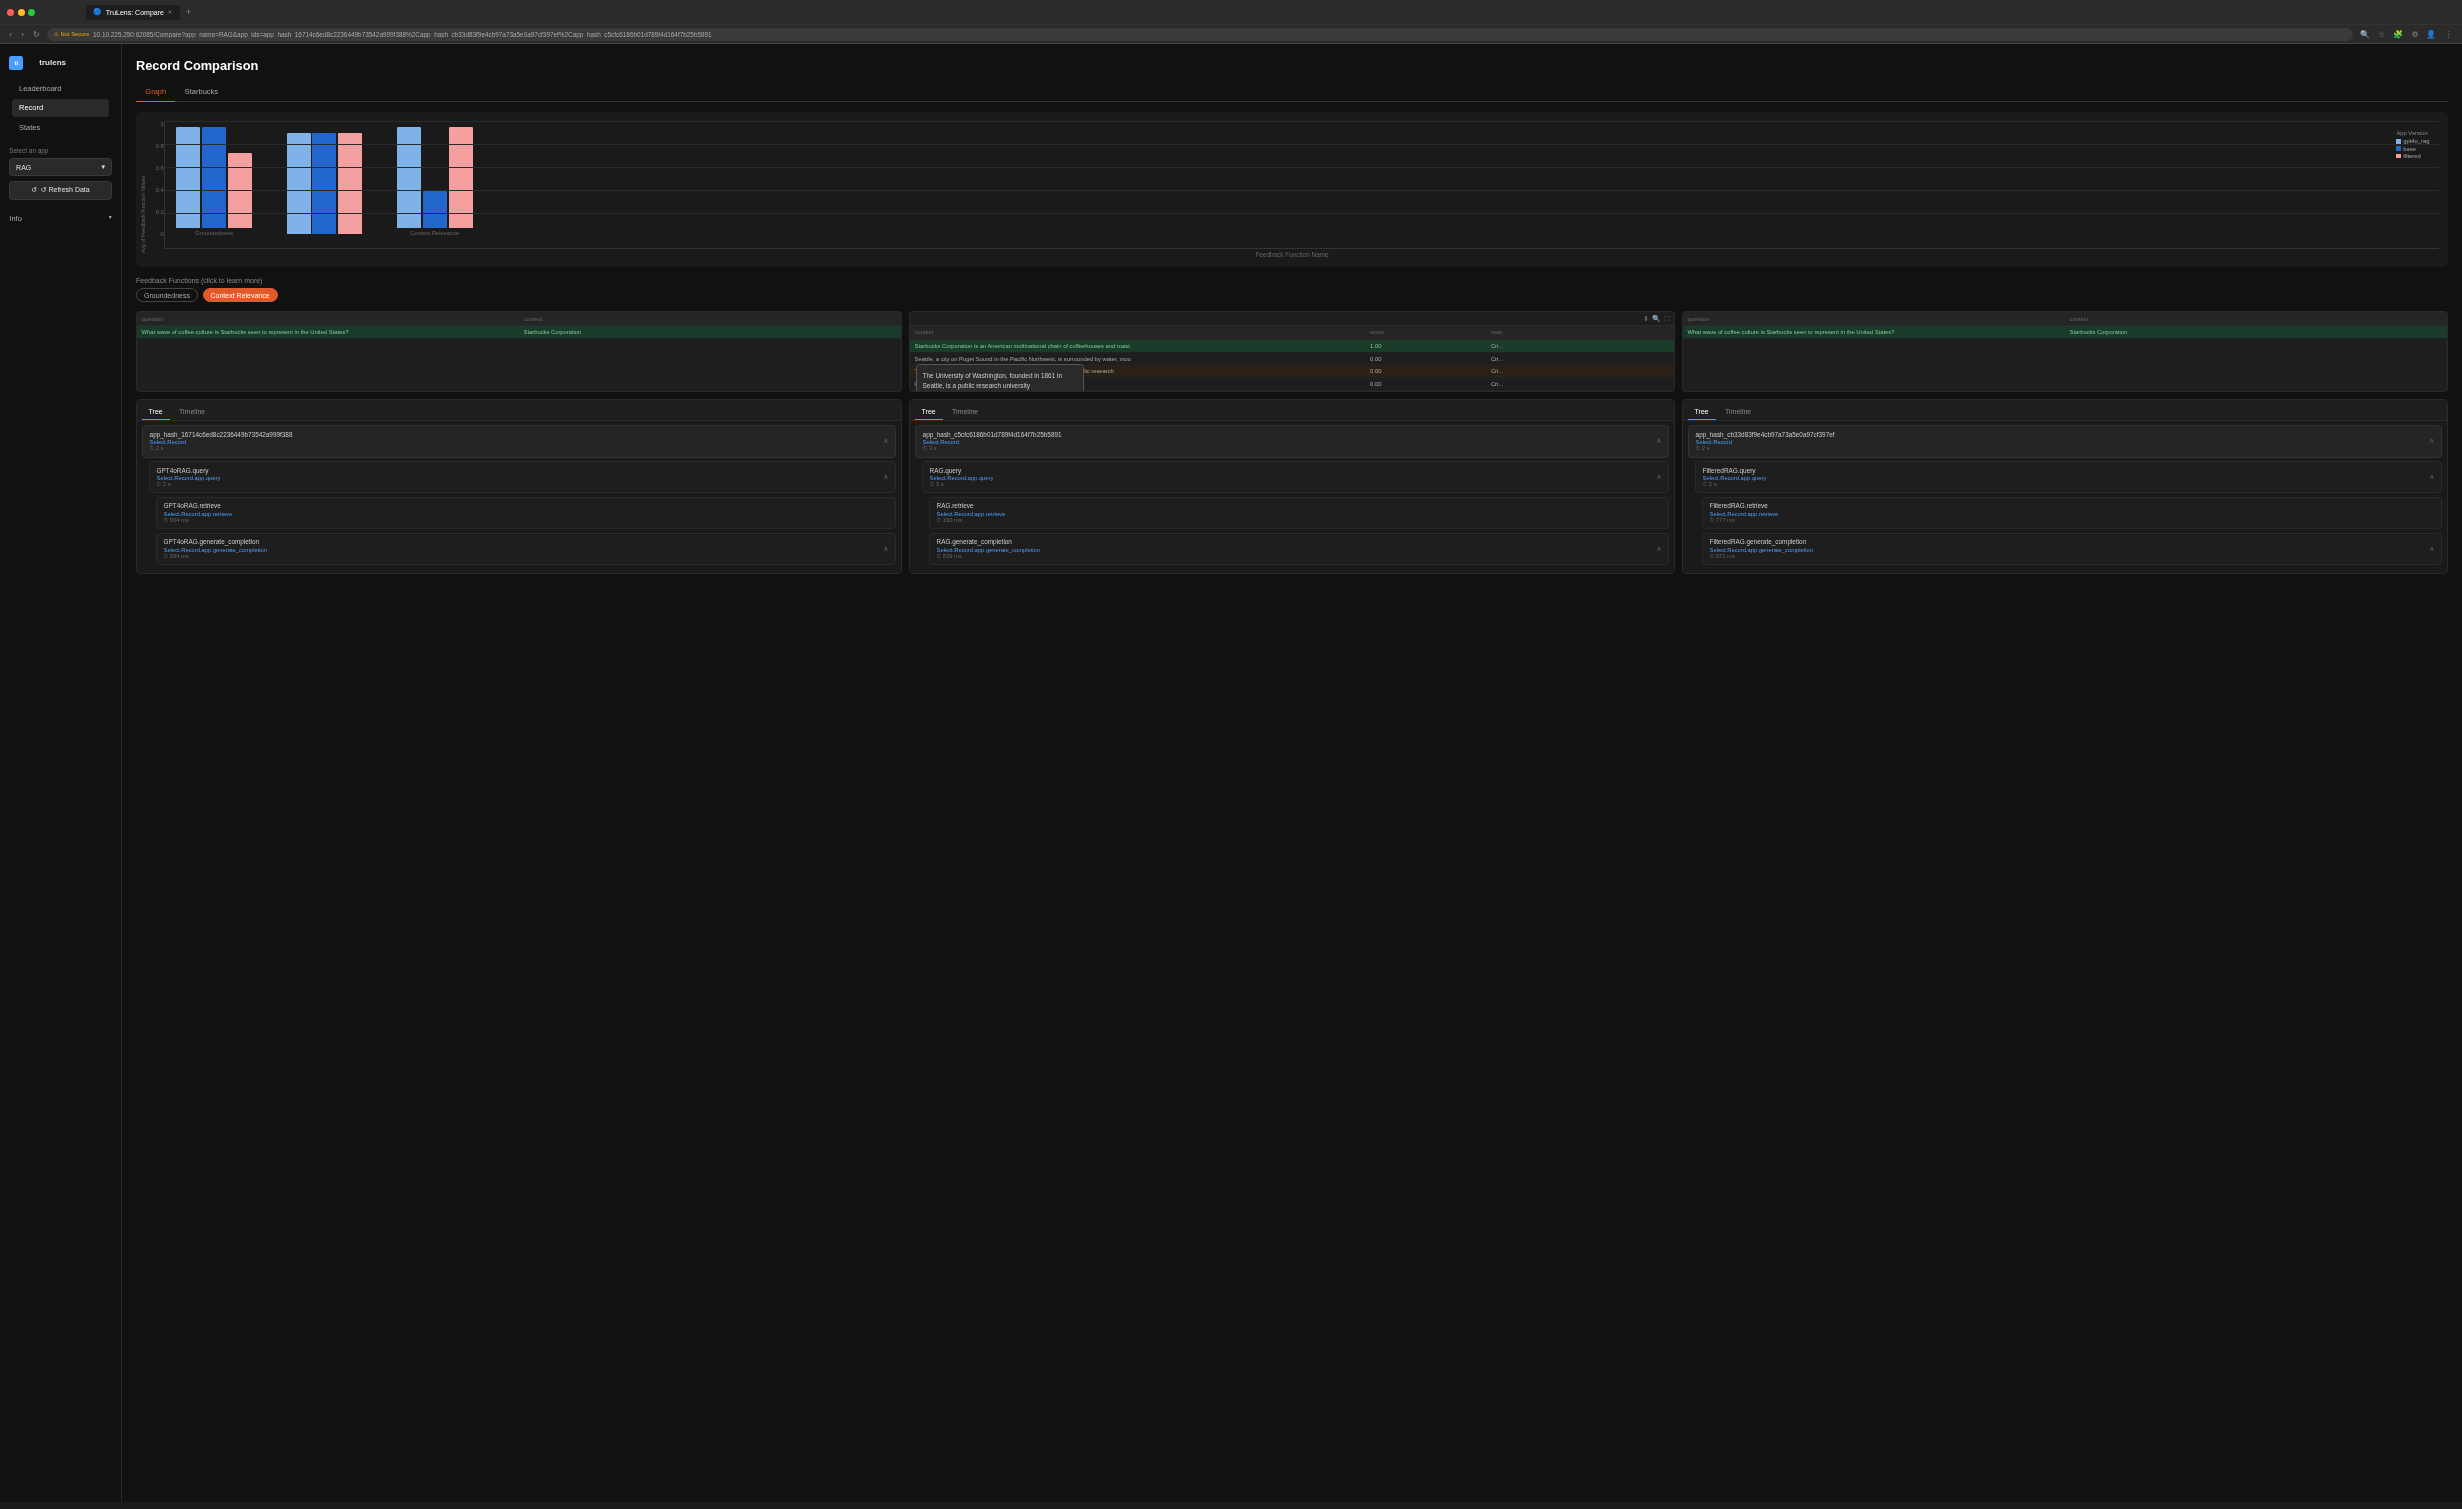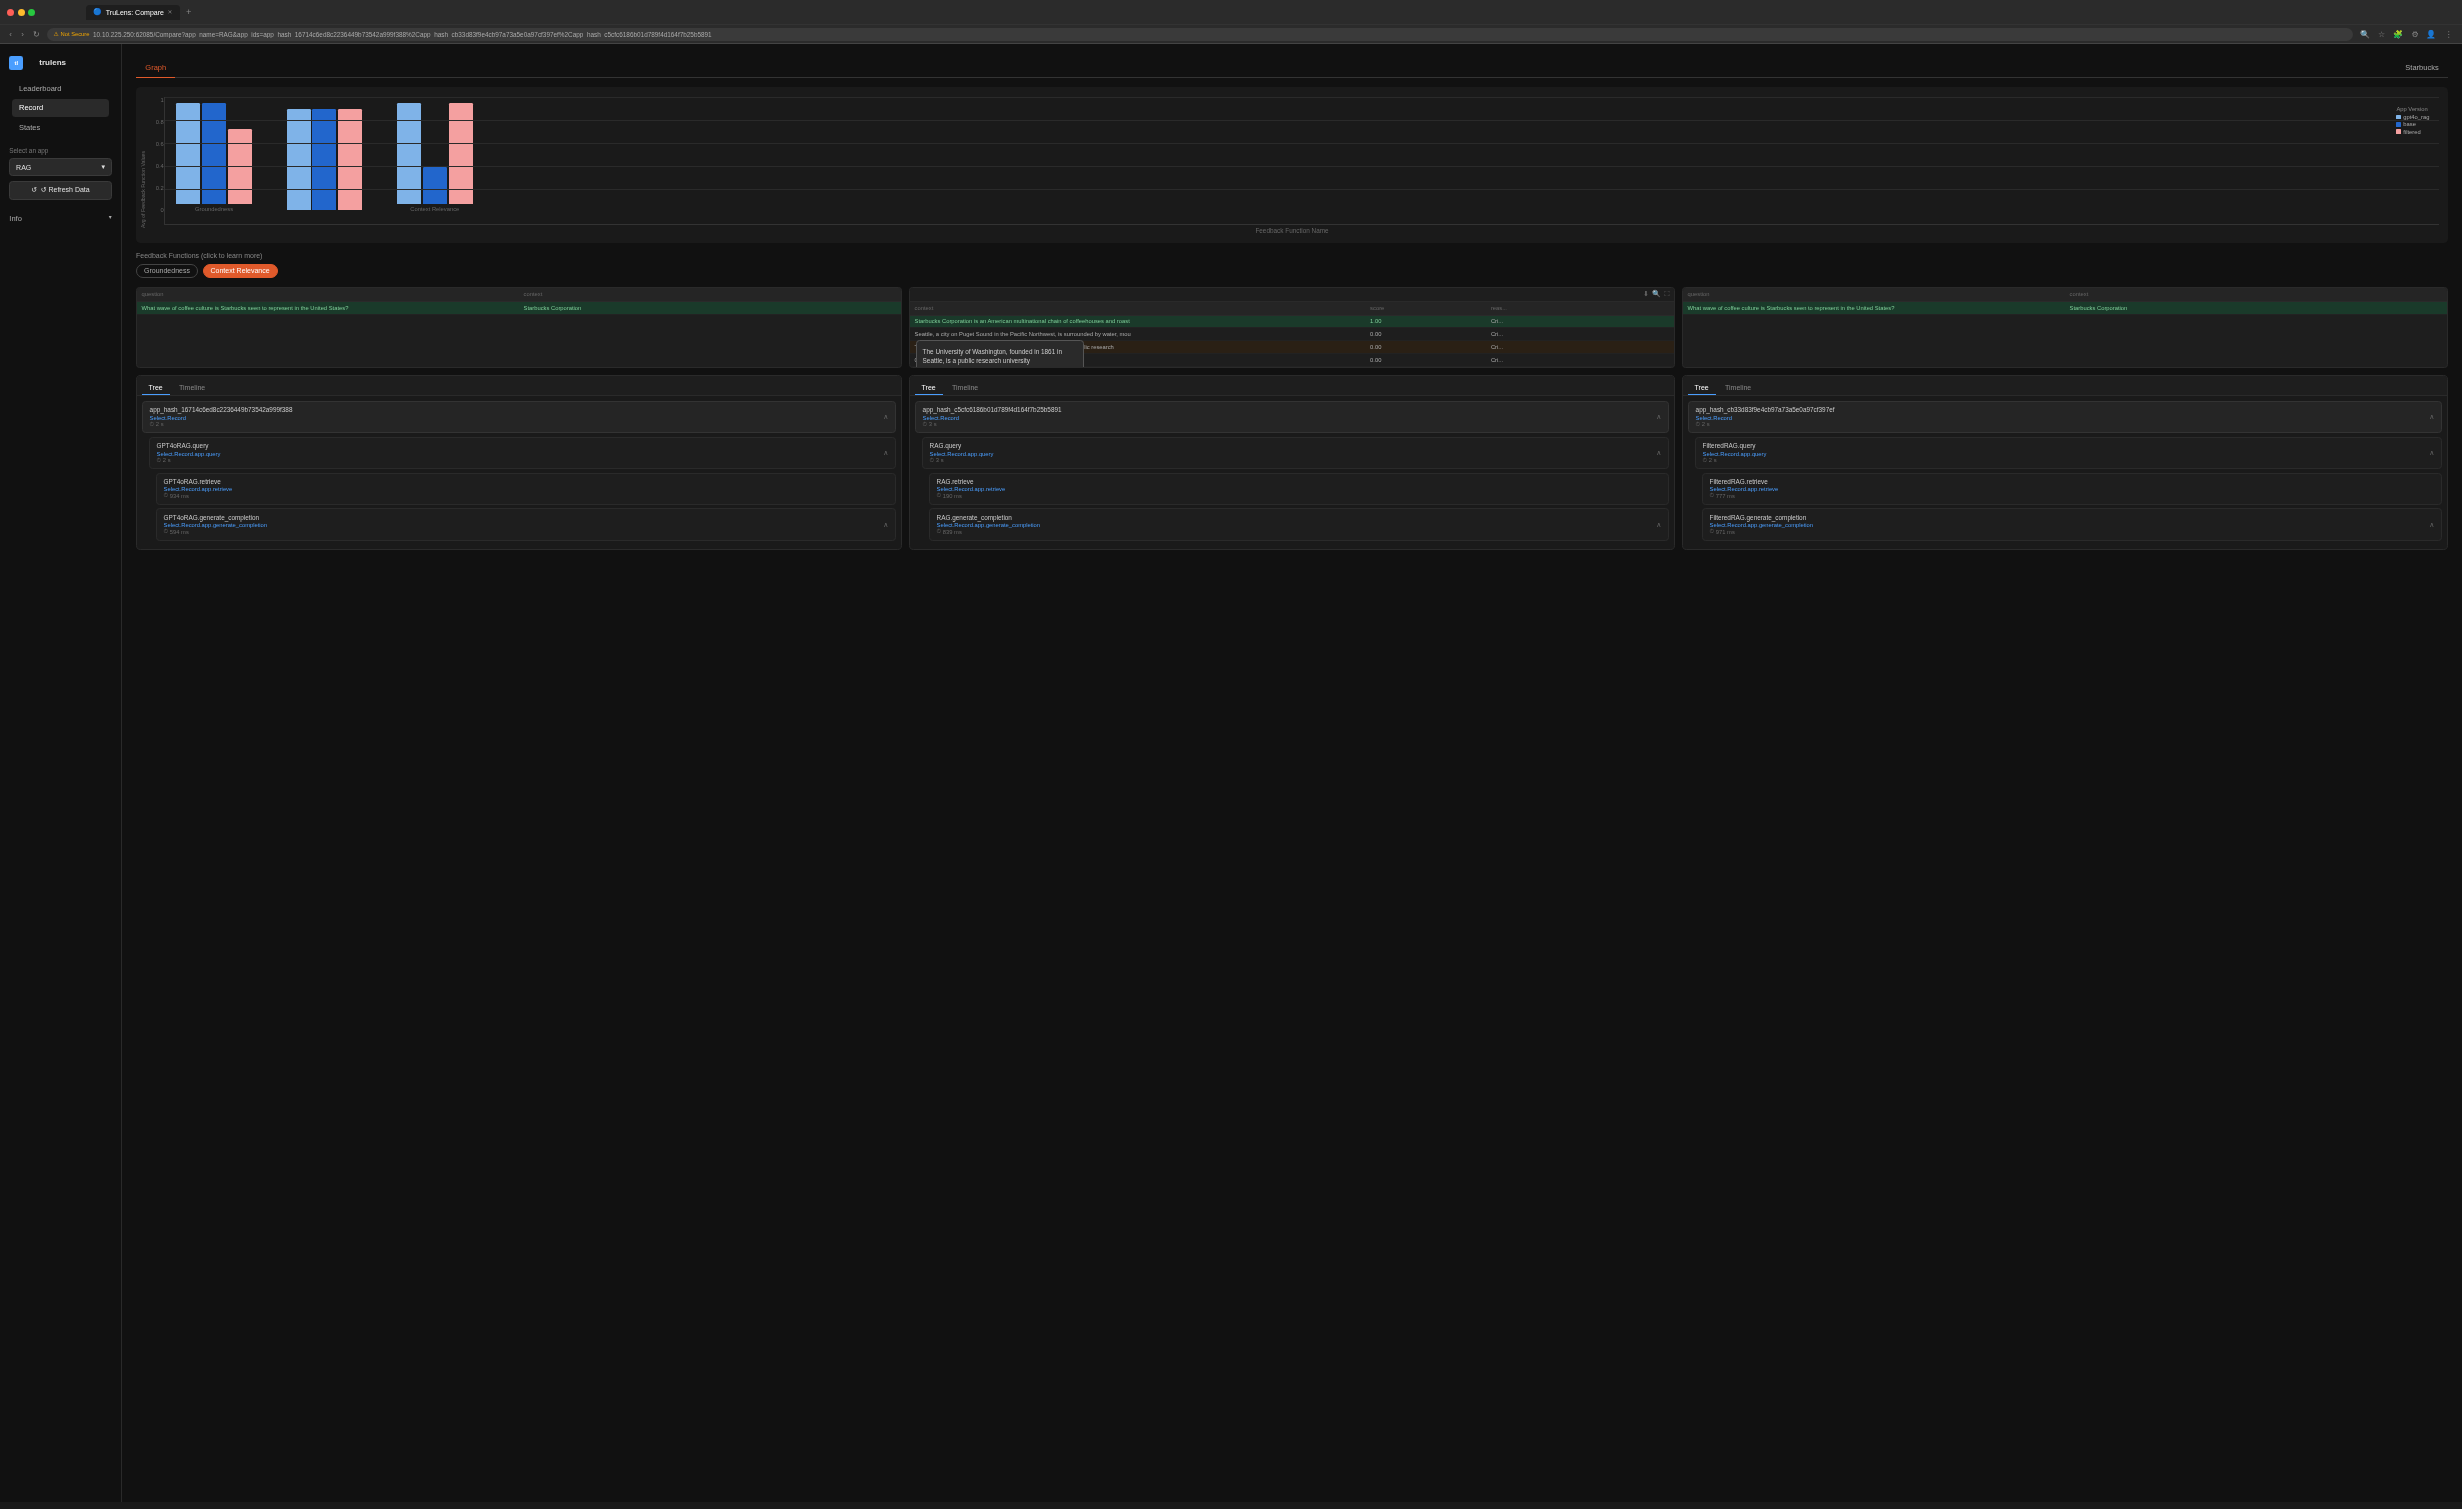--- a/index.html
+++ b/index.html
@@ -45,21 +45,21 @@
     .refresh-btn { width: calc(100% - 0px); background: #2a2a2a; border: 0.6px solid #3a3a3a; border-radius: 3.5px; padding: 4.6px; color: #e0e0e0; font-size: 7px; cursor: pointer; display: flex; align-items: center; justify-content: center; gap: 3.5px; margin-top: 4.6px; }
     .info-section { margin-top: 4.6px; }
     .info-toggle { width: 100%; background: none; border: none; cursor: pointer; display: flex; align-items: flex-start; justify-content: space-between; padding: 4.6px 9.3px; color: #aaa; font-size: 7.5px; }
     .chevron { font-size: 5.8px; }
 
     
     .main-content { flex: 1; background: #111; overflow-y: auto; padding: 14px; }
     .page-title { font-size: 12.8px; font-weight: 600; color: #fff; margin-bottom: 9.3px; }
 
     
-    .tabs { display: flex; gap: 12px; margin-bottom: 9.3px; border-bottom: 0.6px solid #333; justify-content: space-between; }
+    .tabs { display: flex; gap: 0; margin-bottom: 9.3px; border-bottom: 0.6px solid #333; }
     .tab { padding: 4.6px 9.3px; cursor: pointer; color: #aaa; font-size: 7.5px; border-bottom: 1.2px solid transparent; margin-bottom: -0.6px; }
     .tab.active { color: #e05a2b; border-bottom-color: #e05a2b; }
 
     
     .chart-container { background: #1a1a1a; border-radius: 4.6px; padding: 9.3px; margin-bottom: 9.3px; position: relative; }
 
     
     .chart-legend { position: absolute; right: 9.3px; top: 9.3px; font-size: 5.8px; color: #aaa; }
     .legend-title { font-size: 5.8px; color: #888; margin-bottom: 2.3px; }
     .legend-item { display: flex; align-items: center; gap: 2.3px; margin-bottom: 1.2px; }
@@ -174,20 +174,21 @@
     </div>
     <div class="info-section">
       <button class="info-toggle">
         <span>Info</span>
         <span class="chevron">▾</span>
       </button>
     </div>
   </div>
 
   <div class="main-content">
+    <h1 class="page-title">Record Comparison</h1>
 
     <div class="tabs">
       <div class="tab active">
         <span>Graph</span>
       </div>
       <div class="tab">
         <span>Starbucks</span>
       </div>
     </div>
 

